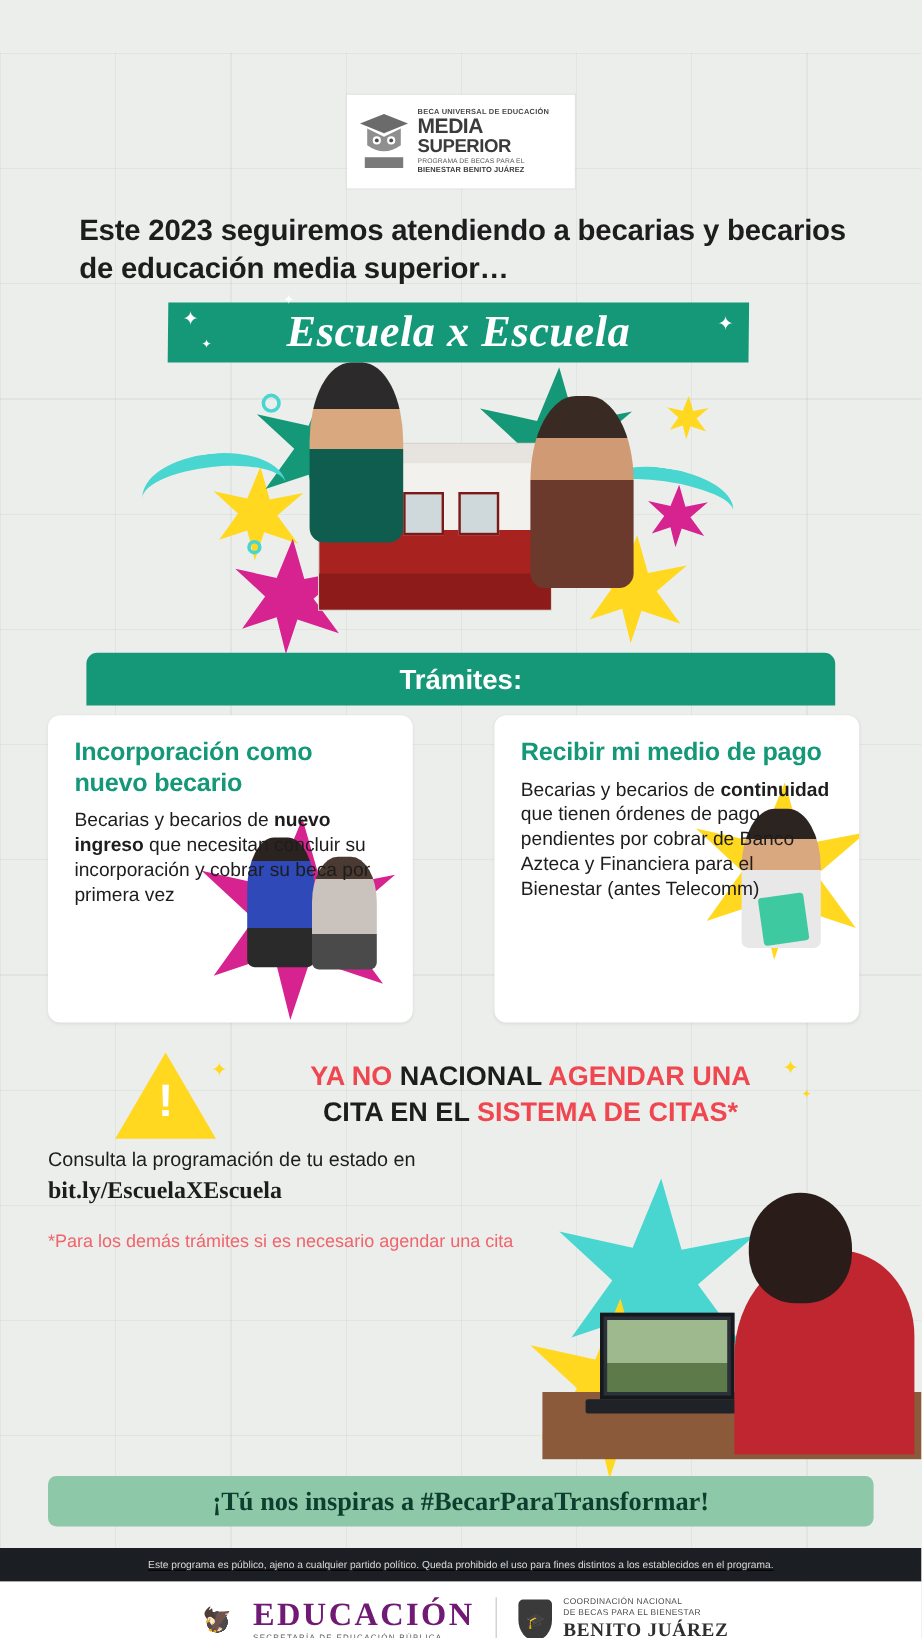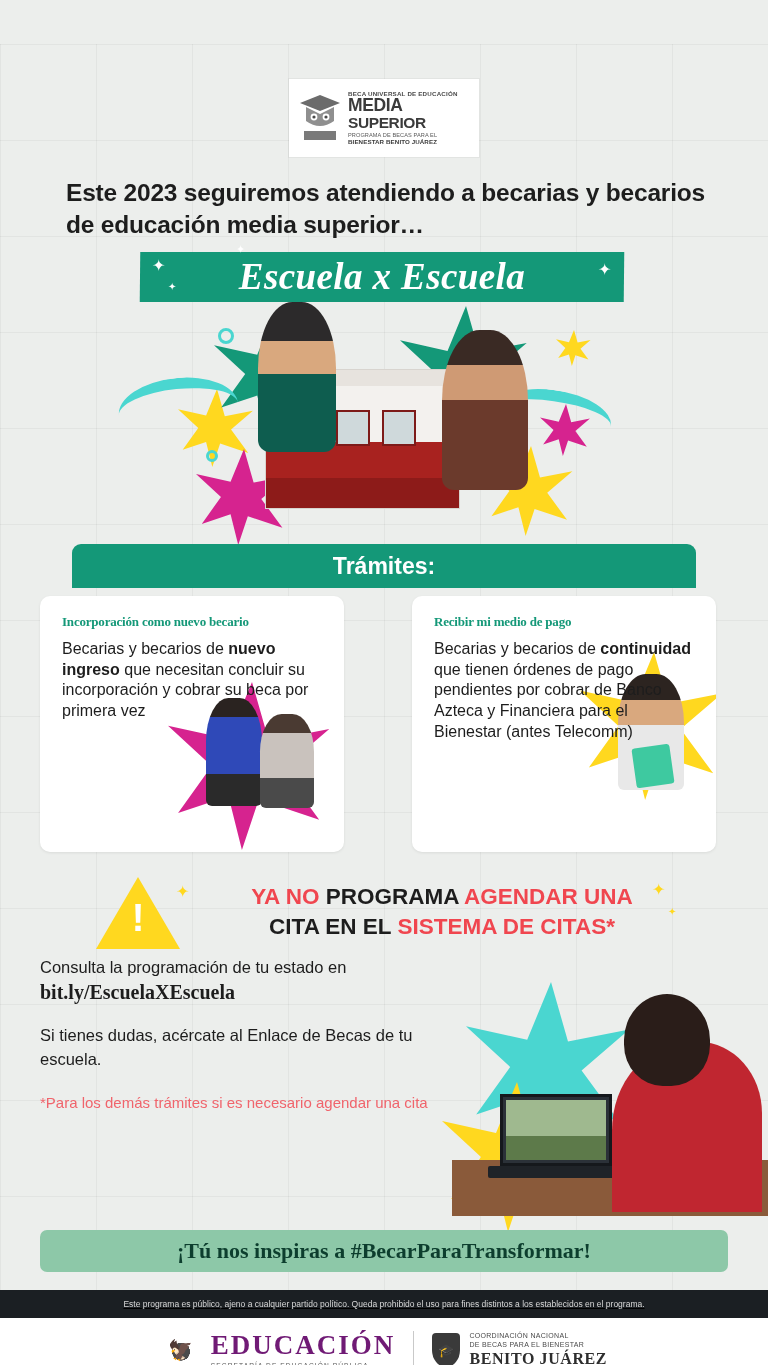--- a/index.html
+++ b/index.html
@@ -130,22 +130,22 @@
 
   
   .card {
     position: absolute; top: 552px; width: 304px; height: 256px;
     background: #ffffff; border-radius: 10px; box-shadow: 0 1px 3px rgba(0,0,0,0.08);
     overflow: hidden;
   }
   .card-left { left: 40px; }
   .card-right { left: 412px; }
   .card h3 {
-    font-family: Liberation Serif, serif;
-    font-size: 13px; color: #149878; line-height: 1.22;
+    font-family: Liberation Sans, sans-serif;
+    font-size: 21px; color: #149878; line-height: 1.22;
     padding: 18px 18px 0 22px; letter-spacing: -0.2px;
   }
   .card p {
     font-size: 16px; color: #1d1d1d; line-height: 1.30;
     padding: 9px 18px 0 22px; font-weight: bold; position: relative; z-index: 3;
   }
   .card p .reg { font-weight: normal; }
   .card .photo {
     position: absolute; border-radius: 6px; z-index: 2;
   }
@@ -332,21 +332,21 @@
     <svg style="position:absolute; left:168px; top:56px;" width="148" height="148" viewBox="0 0 100 100">
       <path d="M50 0 L60 35 L96 28 L68 52 L90 82 L54 70 L44 100 L36 68 L6 78 L26 50 L0 26 L36 34 Z" fill="#ffd81f"></path>
     </svg>
     <div class="photo" style="left:206px; top:78px; width:66px; height:116px; background:linear-gradient(#2c2420 0 22%, #d9a87e 22% 44%, #e8e8e8 44% 100%); border-radius:42% 42% 6px 6px;"></div>
     <div class="photo" style="left:222px; top:150px; width:38px; height:40px; background:#3ec9a0; border-radius:3px; transform:rotate(-8deg);"></div>
   </div>
 
   <div class="warn-tri"></div>
   <div class="warn-excl">!</div>
   <div class="warn-text">
-    <span>YA NO </span><span class="dark">PROGRAMA </span><span>AGENDAR UNA</span><br>
+    <span>YA NO </span><span class="dark">NACIONAL </span><span>AGENDAR UNA</span><br>
     <span class="dark">CITA EN EL </span><span>SISTEMA DE CITAS*</span>
   </div>
   <span class="sparkle" style="left:176px; top:838px; color:#ffd81f;">✦</span>
   <span class="sparkle" style="left:652px; top:836px; color:#ffd81f;">✦</span>
   <span class="sparkle" style="left:668px; top:862px; color:#ffd81f; font-size:10px;">✦</span>
 
   <div class="scene">
     <svg style="position:absolute; left:14px; top:8px;" width="170" height="170" viewBox="0 0 100 100">
       <path d="M50 0 L60 35 L96 28 L68 52 L90 82 L54 70 L44 100 L36 68 L6 78 L26 50 L0 26 L36 34 Z" fill="#4ad6d0"></path>
     </svg>
@@ -358,21 +358,20 @@
     <div class="laptop-screen">
         <div class="laptop-img"></div>
       </div>
     <div class="woman-body"></div>
     <div class="woman-head"></div>
   </div>
 
   <div class="body-copy">
     <div class="bc-line">Consulta la programación de tu estado en</div>
     <div class="bc-link">bit.ly/EscuelaXEscuela</div>
-    <div class="bc-para2">Si tienes dudas, acércate al Enlace de Becas de tu escuela.</div>
     <div class="bc-note">*Para los demás trámites si es necesario agendar una cita</div>
   </div>
 
   <div class="inspira">
     <span>¡Tú nos inspiras a #BecarParaTransformar!</span>
   </div>
 
   <div class="dark-footer">
     <span>Este programa es público, ajeno a cualquier partido político. Queda prohibido el uso para fines distintos a los establecidos en el programa.</span>
   </div>

